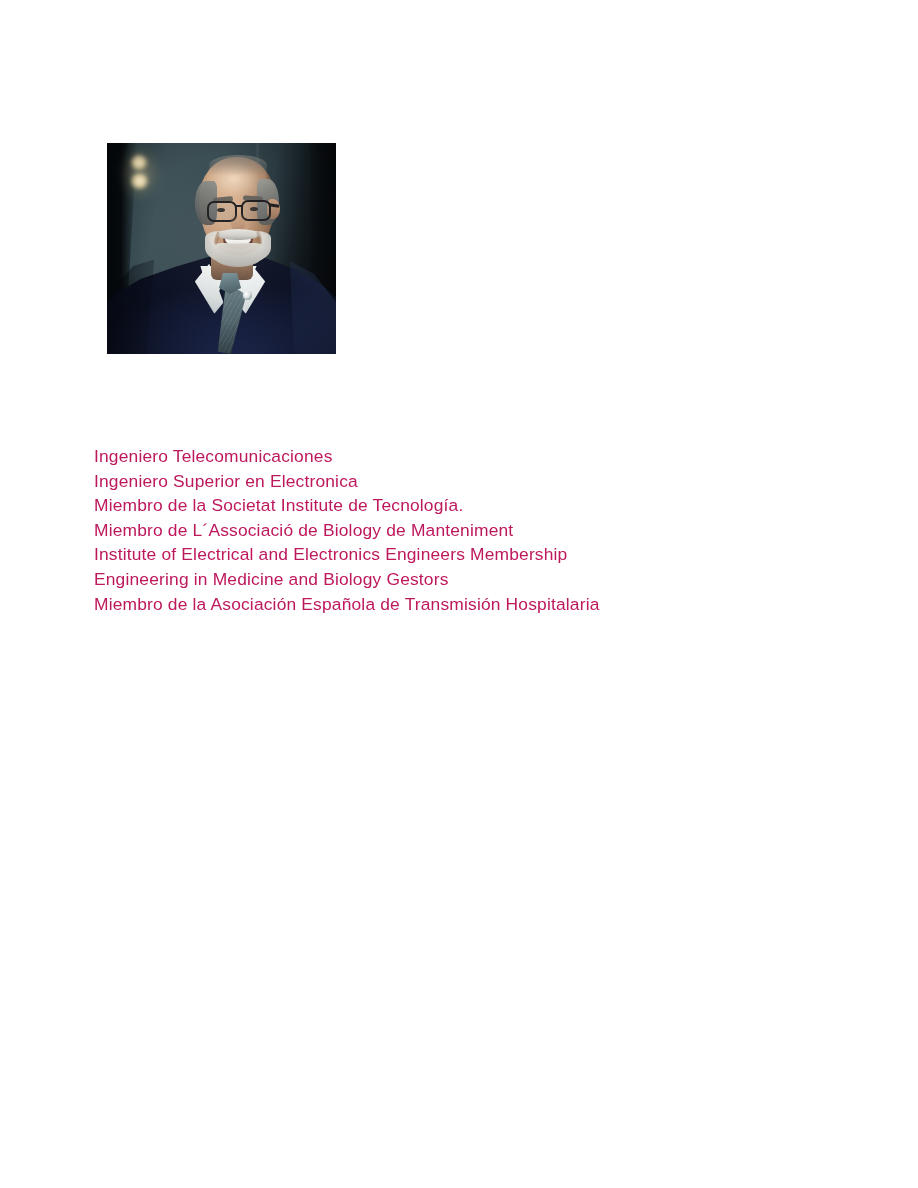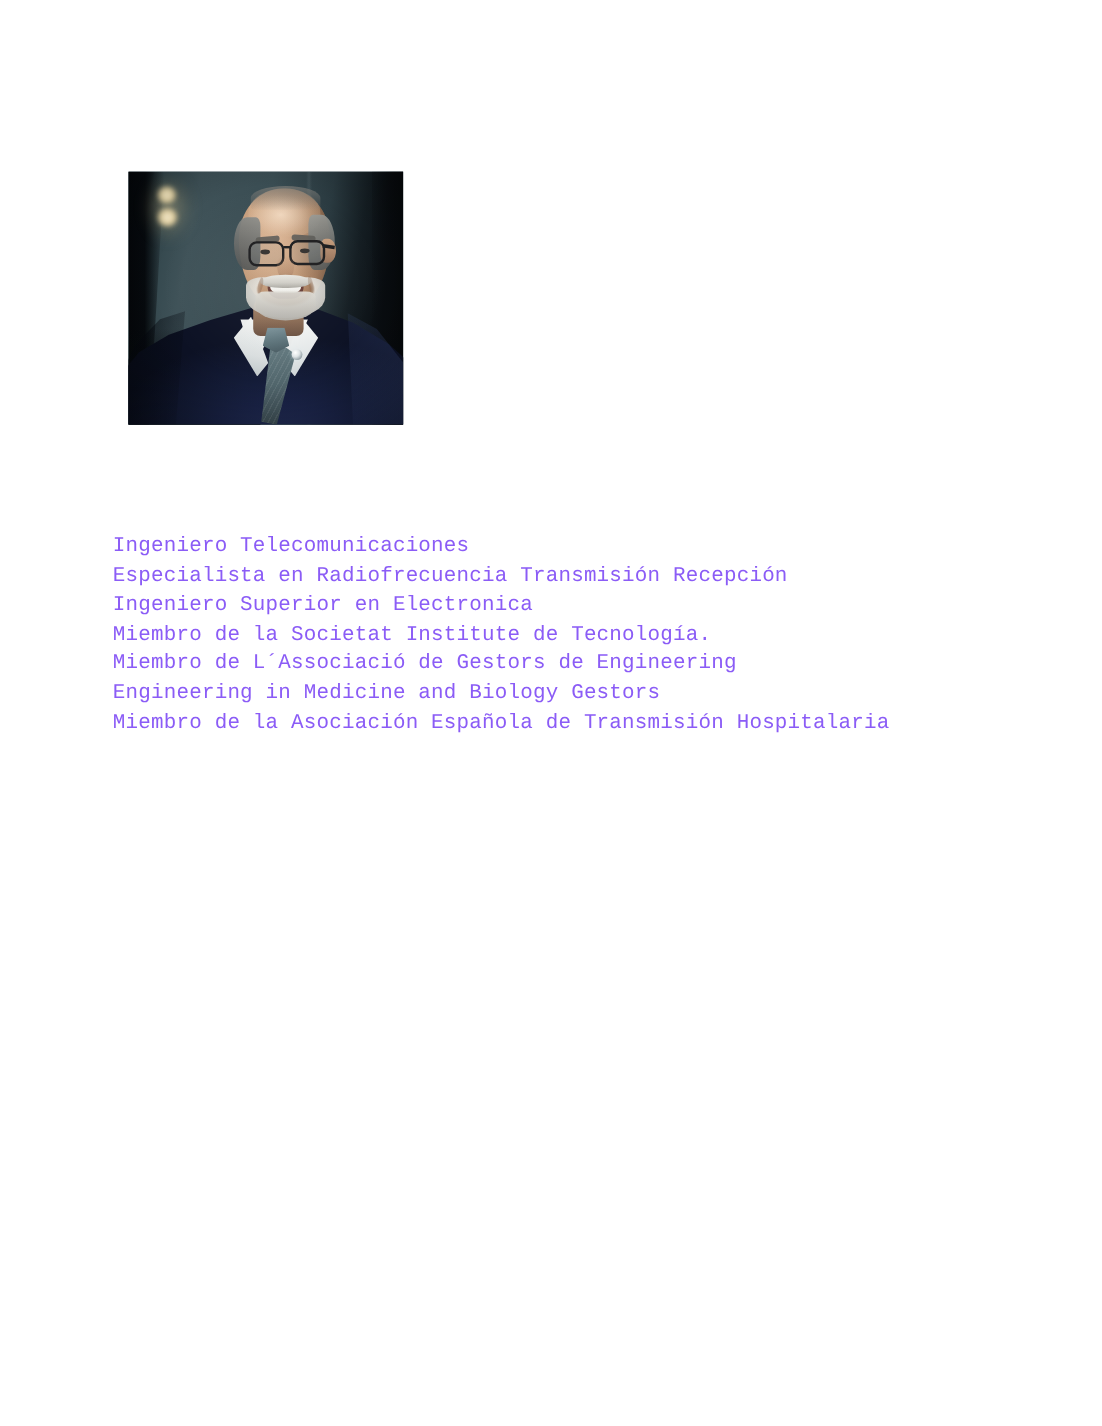--- a/index.html
+++ b/index.html
@@ -303,24 +303,24 @@
   }
 
   
   .credentials {
     position: absolute;
     left: 94px;
     top: 444px;
     width: 760px;
   }
   .cred-line {
-    font-family: Liberation Mono, monospace;
+    font-family: Liberation Sans, sans-serif;
     font-size: 17.4px;
     line-height: 24.6px;
-    color: #8b5cf6;
+    color: #be185d;
     white-space: nowrap;
     letter-spacing: 0.01em;
   }
 </style>
 </head>
 <body>
 
 <div class="page">
 
   <div class="portrait">
@@ -380,21 +380,21 @@
     <div class="layer mustache"></div>
     <div class="layer beard-chin"></div>
     <div class="layer smile-l"></div>
     <div class="layer smile-r"></div>
 
     <div class="layer photo-grade"></div>
   </div>
 
   <div class="credentials">
     <div class="cred-line">Ingeniero Telecomunicaciones</div>
-    <div class="cred-line">Especialista en Radiofrecuencia Transmisión Recepción</div>
     <div class="cred-line">Ingeniero Superior en Electronica</div>
     <div class="cred-line">Miembro de la Societat Institute de Tecnología.</div>
-    <div class="cred-line">Miembro de L´Associació de Gestors de Engineering</div>
+    <div class="cred-line">Miembro de L´Associació de Biology de Manteniment</div>
+    <div class="cred-line">Institute of Electrical and Electronics Engineers Membership</div>
     <div class="cred-line">Engineering in Medicine and Biology Gestors</div>
     <div class="cred-line">Miembro de la Asociación Española de Transmisión Hospitalaria</div>
   </div>
 
 </div>
 
 </body></html>

